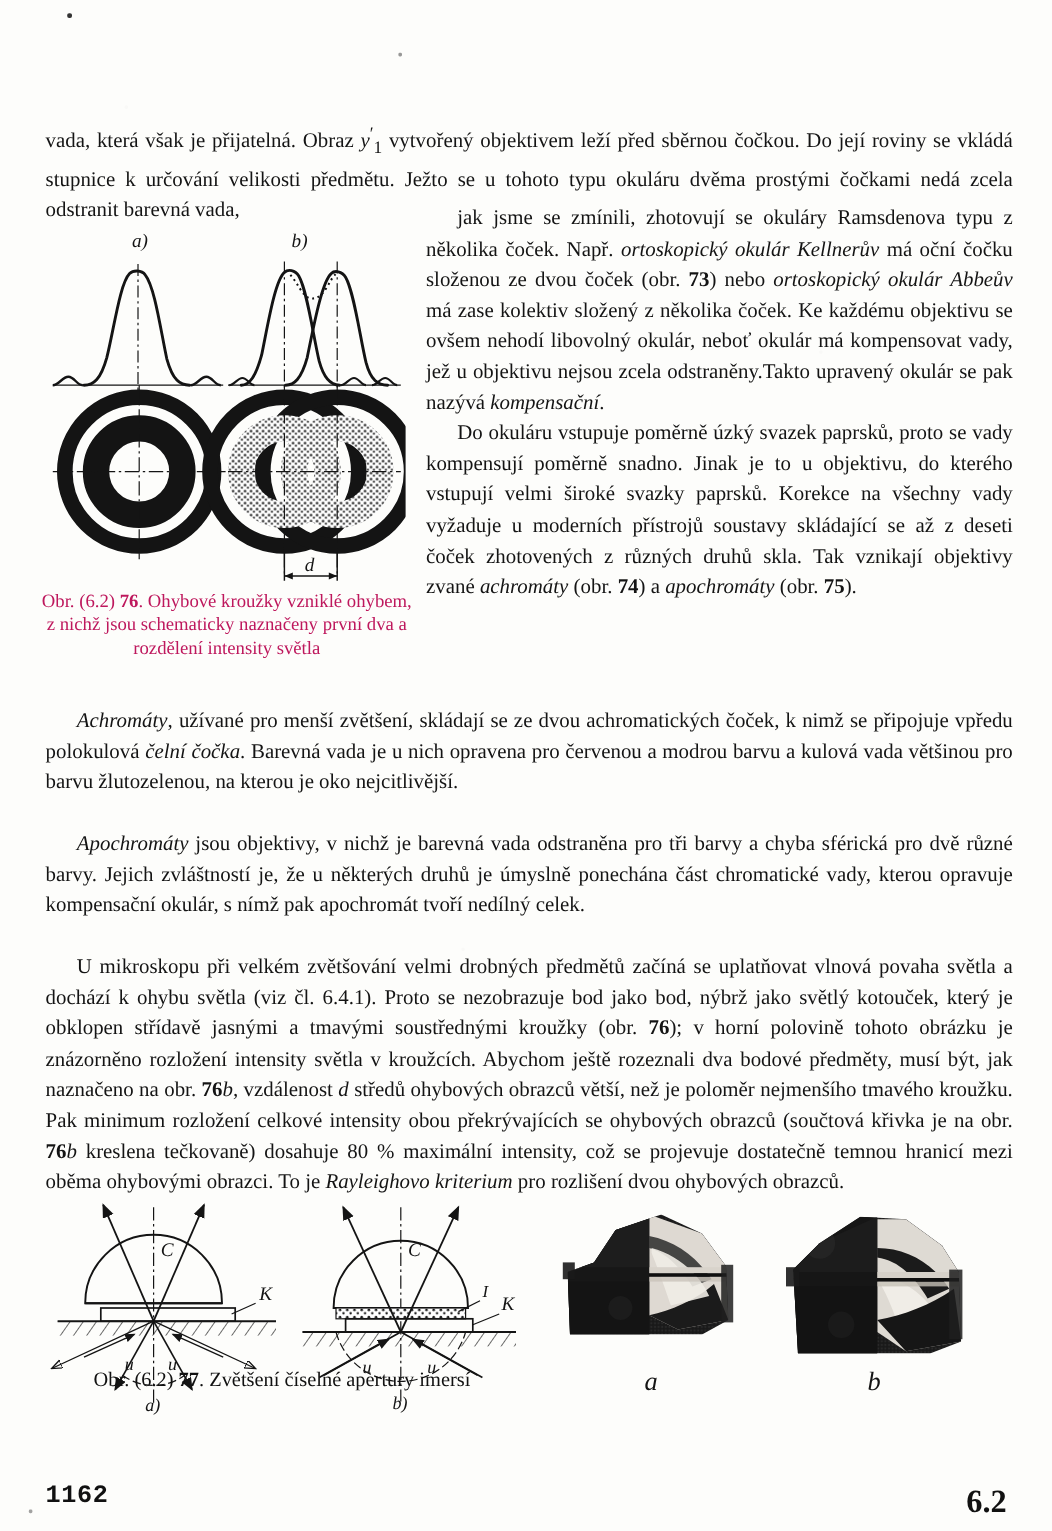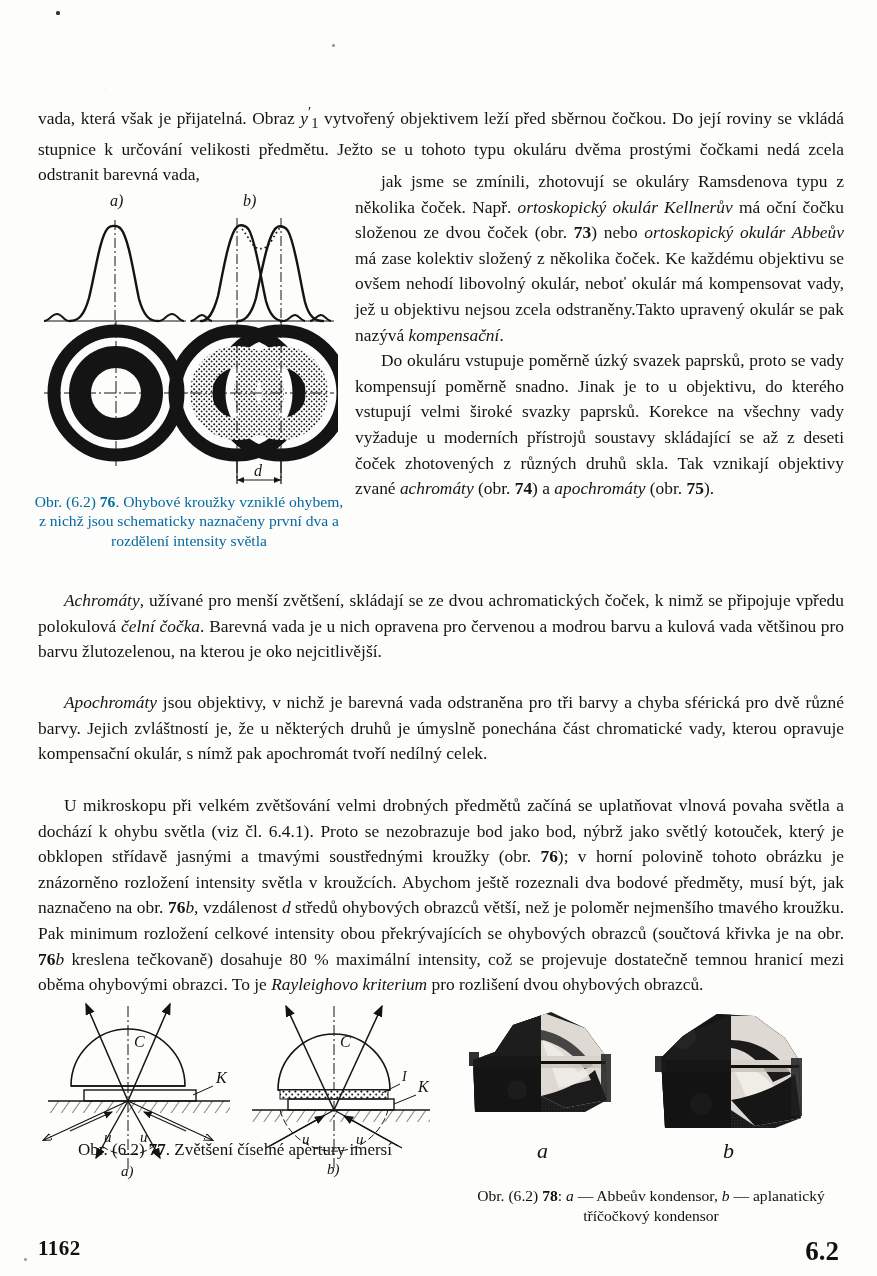--- a/index.html
+++ b/index.html
@@ -63,21 +63,21 @@
     left: 38px; top: 188px;
     width: 300px; height: 300px;
   }
   #fig76 svg { display:block; }
 
   #cap76 {
     position: absolute;
     left: 34px; top: 492px; width: 310px;
     font-size: 15.6px; line-height: 19.4px;
     text-align: center;
-    color: #0369a1;
+    color: #be185d;
   }
 
   
   #para-achro { left: 38px; top: 588px;  width: 806px; }
   #para-apo   { left: 38px; top: 690px;  width: 806px; }
   #para-mikro { left: 38px; top: 793px;  width: 806px; }
 
   
   #fig77 {
     position: absolute;
@@ -101,20 +101,21 @@
     font-size: 15.6px; line-height: 19.6px;
     text-align: center;
   }
 
   
   #folio {
     position: absolute;
     left: 38px; top: 1236px;
     font-size: 21px; font-weight: bold;
     letter-spacing: .5px;
+    font-family: Liberation Mono, monospace;
   }
   #section {
     position: absolute;
     right: 38px; top: 1236px;
     font-size: 27px; font-weight: bold;
   }
 </style>
 </head>
 <body>
 
@@ -352,17 +353,16 @@
         <circle cx="246" cy="104" r="11" fill="#262626" opacity=".4"></circle>
       </g>
       <rect x="200" y="56" width="11" height="16" fill="#1a1a1a" opacity=".9"></rect>
       <rect x="336" y="58" width="11" height="58" fill="#1e1e1e" opacity=".85"></rect>
 
       <text x="82" y="158" font-family="Liberation Serif, serif" font-style="italic" font-size="22" fill="#141414">a</text>
       <text x="268" y="158" font-family="Liberation Serif, serif" font-style="italic" font-size="22" fill="#141414">b</text>
     </svg>
   </div>
 
-  <div id="cap78">Obr. (6.2) <b>78</b>: <i>a</i> — Abbeův kondensor, <i>b</i> — aplanatický tříčočkový kondensor</div>
 
   <div id="folio">1162</div>
   <div id="section">6.2</div>
 </div>
 
 </body></html>

